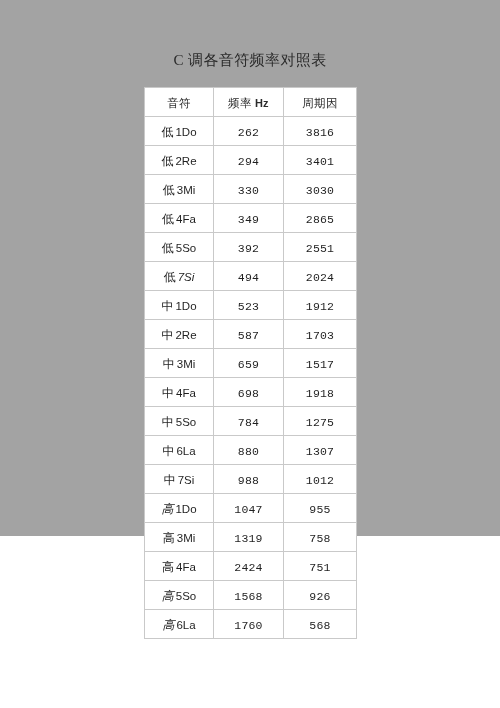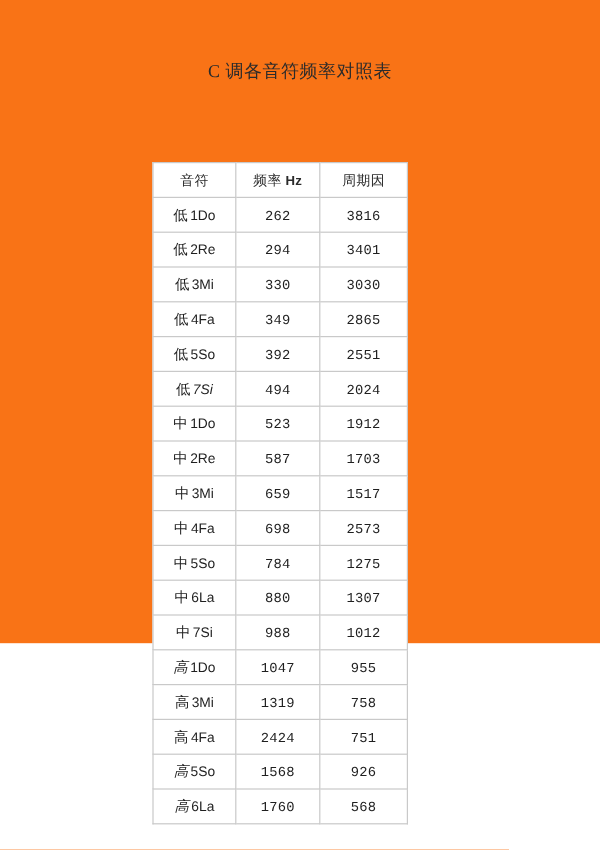--- a/index.html
+++ b/index.html
@@ -12,21 +12,21 @@
     background: #ffffff;
     font-family: "Liberation Serif", "DejaVu Serif", serif;
     -webkit-font-smoothing: antialiased;
     overflow: hidden;
   }
 
   .page {
     position: relative;
     width: 500px;
     height: 536px;
-    background: #f97316;
+    background: #a3a3a3;
     box-sizing: border-box;
     padding-left: 12px;
   }
 
   
   .doc-title {
     position: absolute;
     left: 0;
     top: 50px;
     width: 500px;
@@ -35,24 +35,23 @@
     font-size: 15px;
     line-height: 20px;
     color: #2b2b2b;
     letter-spacing: 0.4px;
     white-space: nowrap;
   }
 
   
   .freq-table-wrap {
     position: absolute;
-    left: 127px;
+    left: 144px;
     top: 87px;
     width: 212px;
-    margin-top: 48px;
   }
 
   table.freq-table {
     width: 212px;
     border-collapse: collapse;
     table-layout: fixed;
     background: #ffffff;
   }
 
   table.freq-table col.c-note  { width: 69px; }
@@ -182,21 +181,21 @@
             <td><span class="num-cell">1703</span></td>
           </tr>
           <tr>
             <td><span class="note-cell"><span class="oct">中</span><span class="syl">3Mi</span></span></td>
             <td><span class="num-cell">659</span></td>
             <td><span class="num-cell">1517</span></td>
           </tr>
           <tr>
             <td><span class="note-cell"><span class="oct">中</span><span class="syl">4Fa</span></span></td>
             <td><span class="num-cell">698</span></td>
-            <td><span class="num-cell">2573</span></td>
+            <td><span class="num-cell">1918</span></td>
           </tr>
           <tr>
             <td><span class="note-cell"><span class="oct">中</span><span class="syl">5So</span></span></td>
             <td><span class="num-cell">784</span></td>
             <td><span class="num-cell">1275</span></td>
           </tr>
           <tr>
             <td><span class="note-cell"><span class="oct">中</span><span class="syl">6La</span></span></td>
             <td><span class="num-cell">880</span></td>
             <td><span class="num-cell">1307</span></td>

